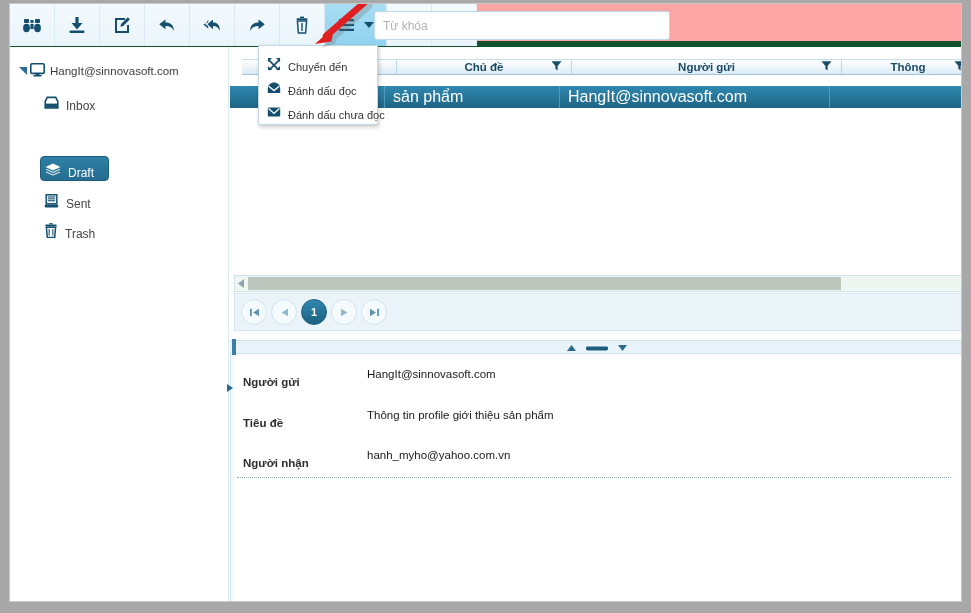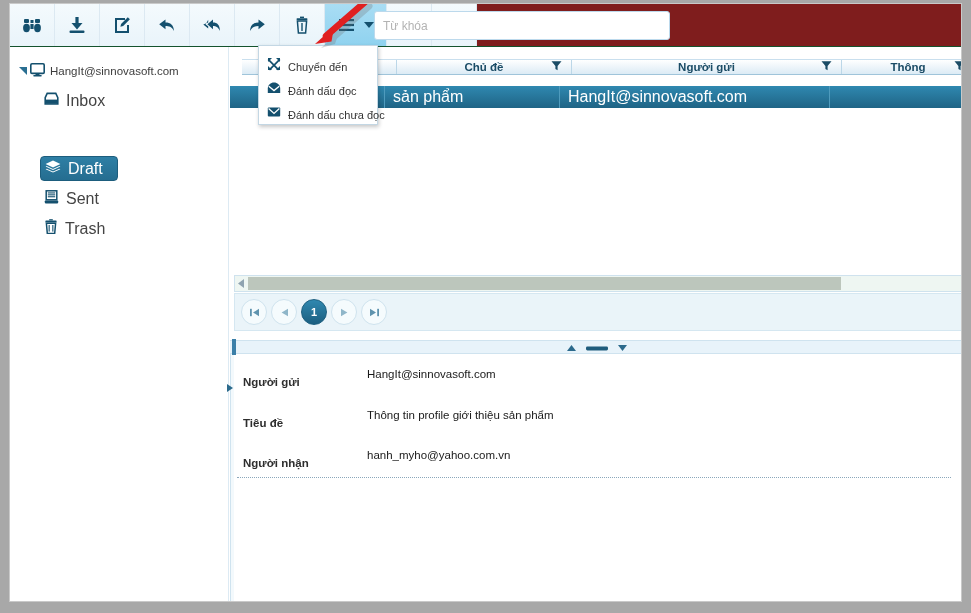--- a/index.html
+++ b/index.html
@@ -16,22 +16,22 @@
     width: 953px; height: 599px;
     background: #ffffff;
     border: 1px solid #c9c9c9;
     overflow: hidden;
   }
 
   
   #toolbar {
     position: absolute; left: 0; top: 0;
     width: 953px; height: 43px;
-    background: #7f1d1d;
-    border-bottom: 1px solid #14532d;
+    background: #fca5a5;
+    border-bottom: 6px solid #14532d;
   }
   .tb-btn {
     position: absolute; top: 0;
     width: 45px; height: 42px;
     border-right: 1px solid #dce9f2;
     background: linear-gradient(180deg,#f4fafd 0%, #e9f4fa 100%);
     display: flex; align-items: center; justify-content: center;
     cursor: pointer;
   }
   .tb-btn.active {
@@ -77,24 +77,24 @@
     display: flex; align-items: center;
     height: 24px; padding-left: 6px; margin-top: 12px;
     font-size: 11.5px; color: #3d3d3d;
     cursor: pointer;
   }
   .tree-toggle {
     width: 14px; display: flex; align-items: center; justify-content: center;
   }
   .tree-root .lbl { margin-left: 5px; }
   .tree-item {
-    display: flex; align-items: center;
+    display: flex; align-items: flex-end;
     height: 25px; margin-left: 30px; margin-top: 5px;
     padding: 0 8px 0 4px;
-    font-size: 16px; color: #444;
+    font-size: 12px; color: #444;
     border-radius: 4px;
     width: fit-content;
     cursor: pointer;
   }
   .tree-item .lbl { margin-left: 7px; white-space: nowrap; }
   .tree-item.selected {
     background: linear-gradient(180deg,#2e7fa5 0%, #256d90 100%);
     color: #ffffff;
     border: 1px solid #1d5d7d;
     padding-right: 14px;

